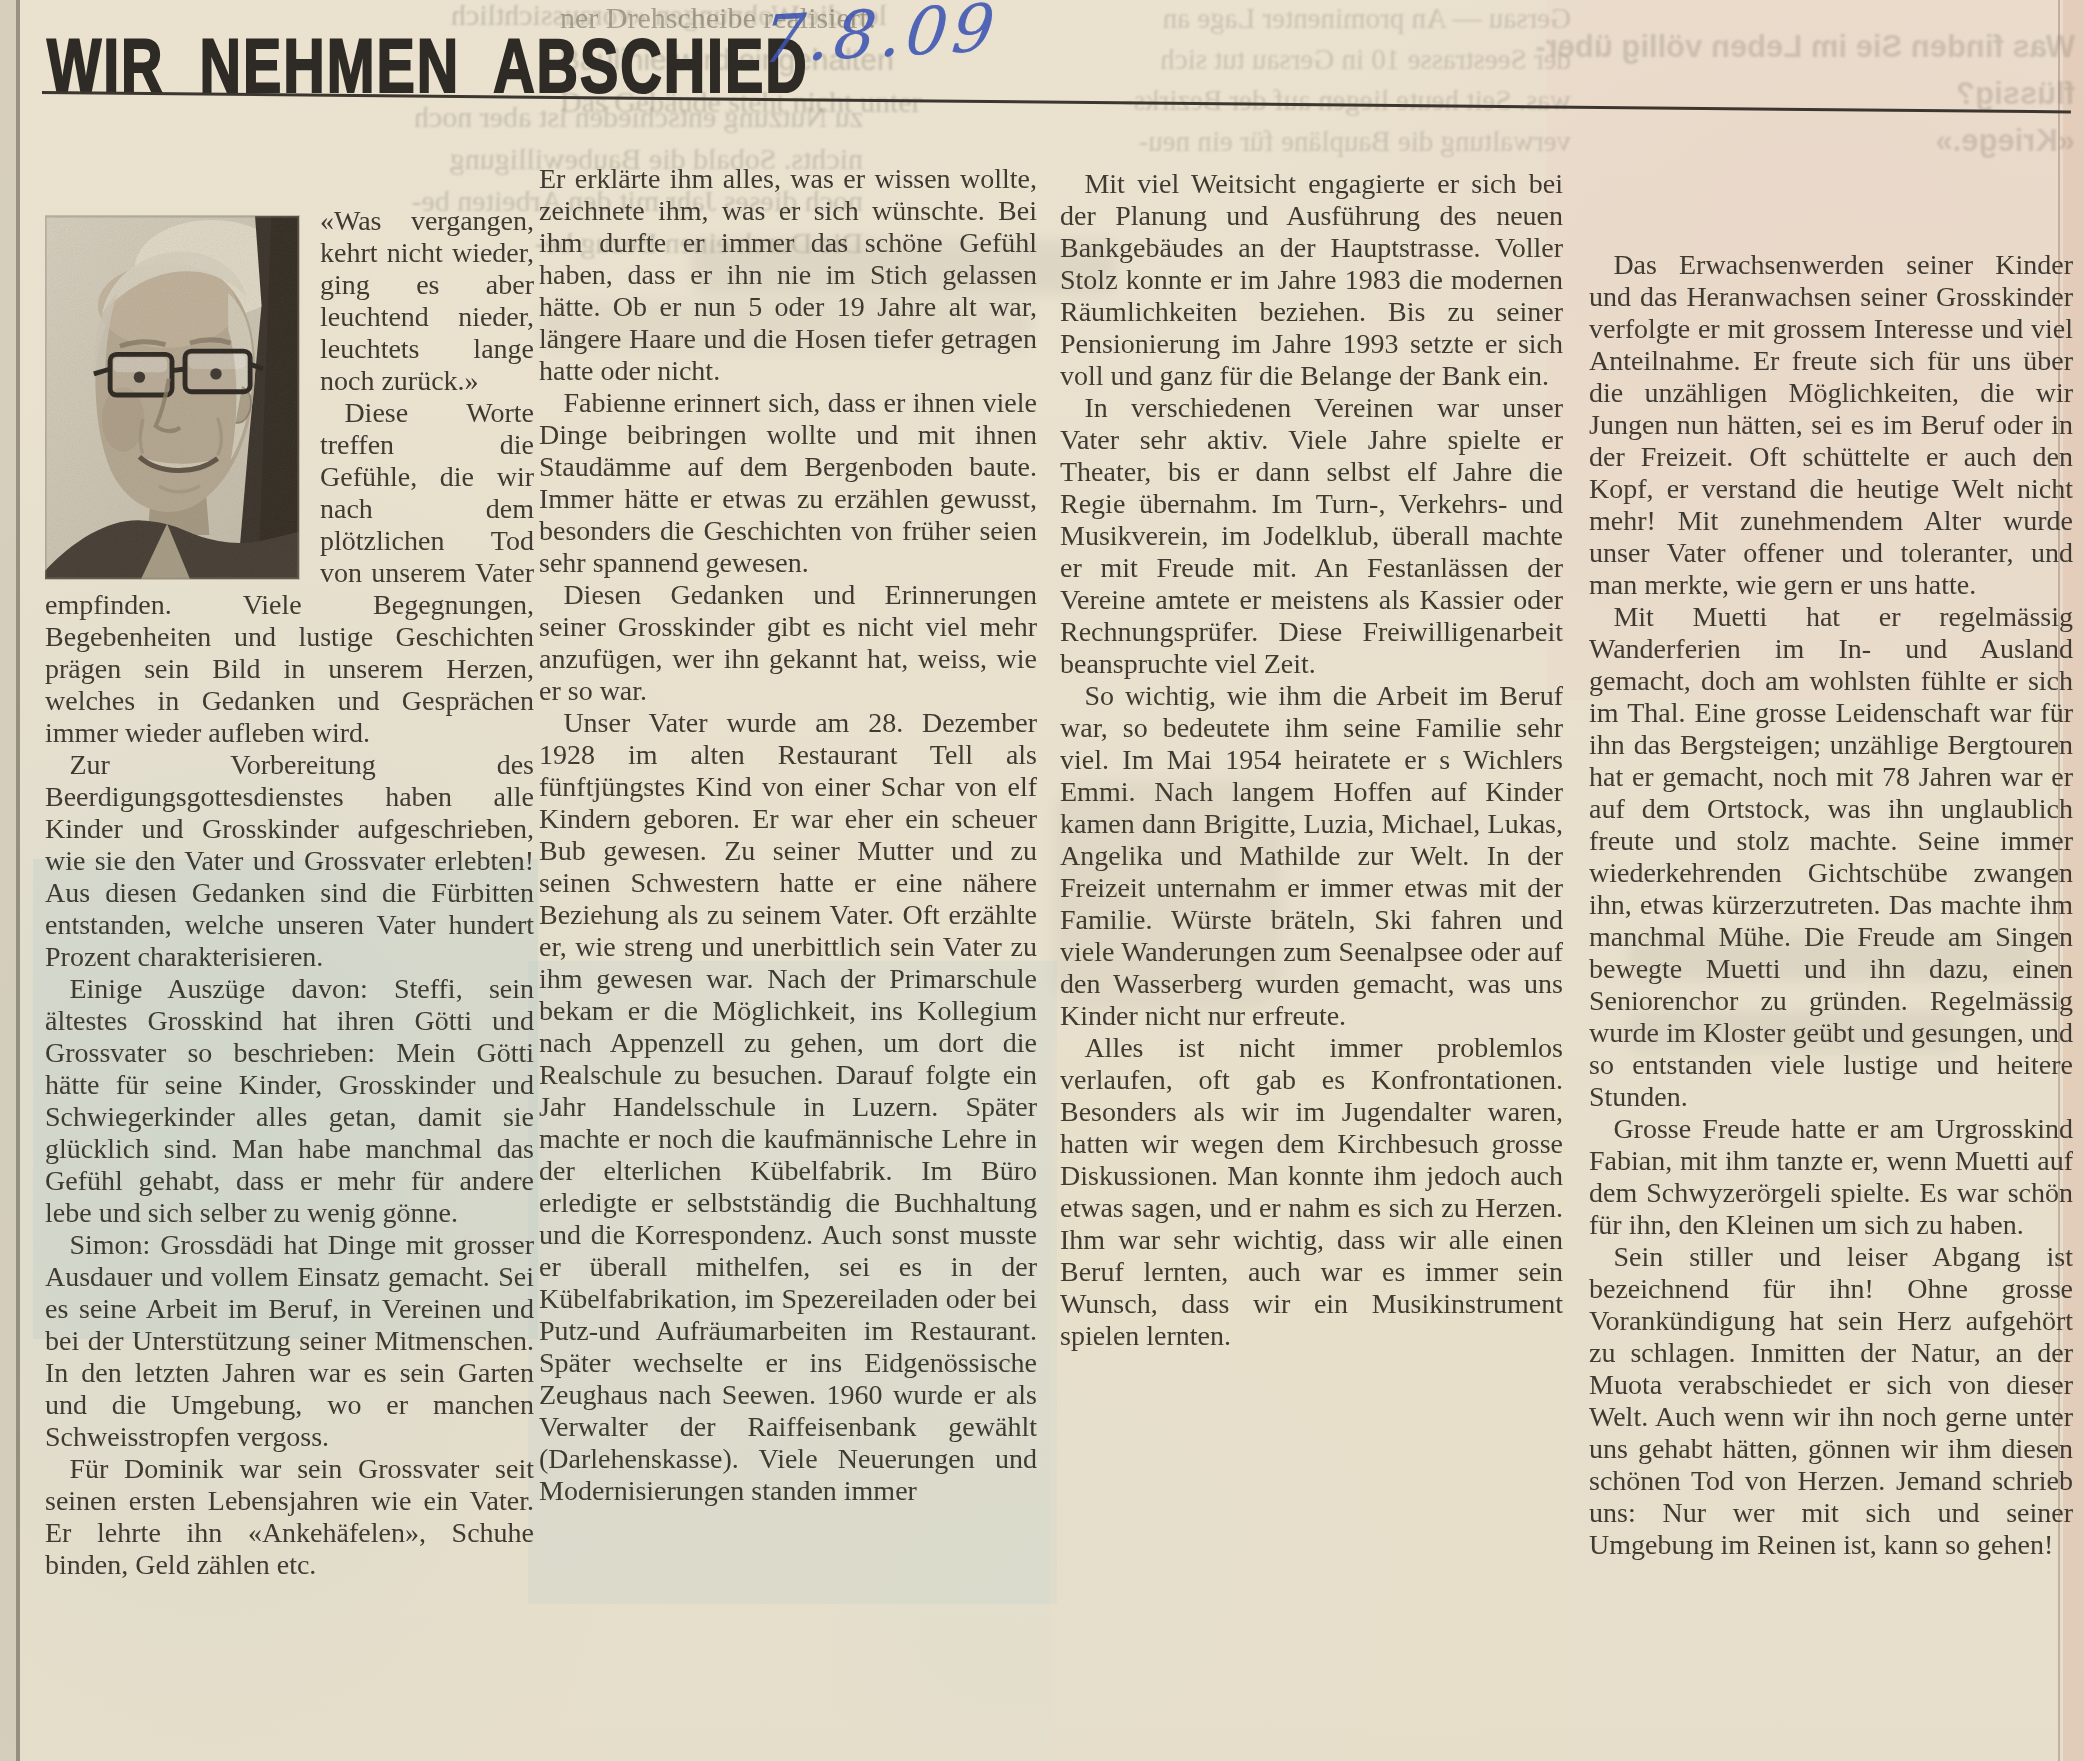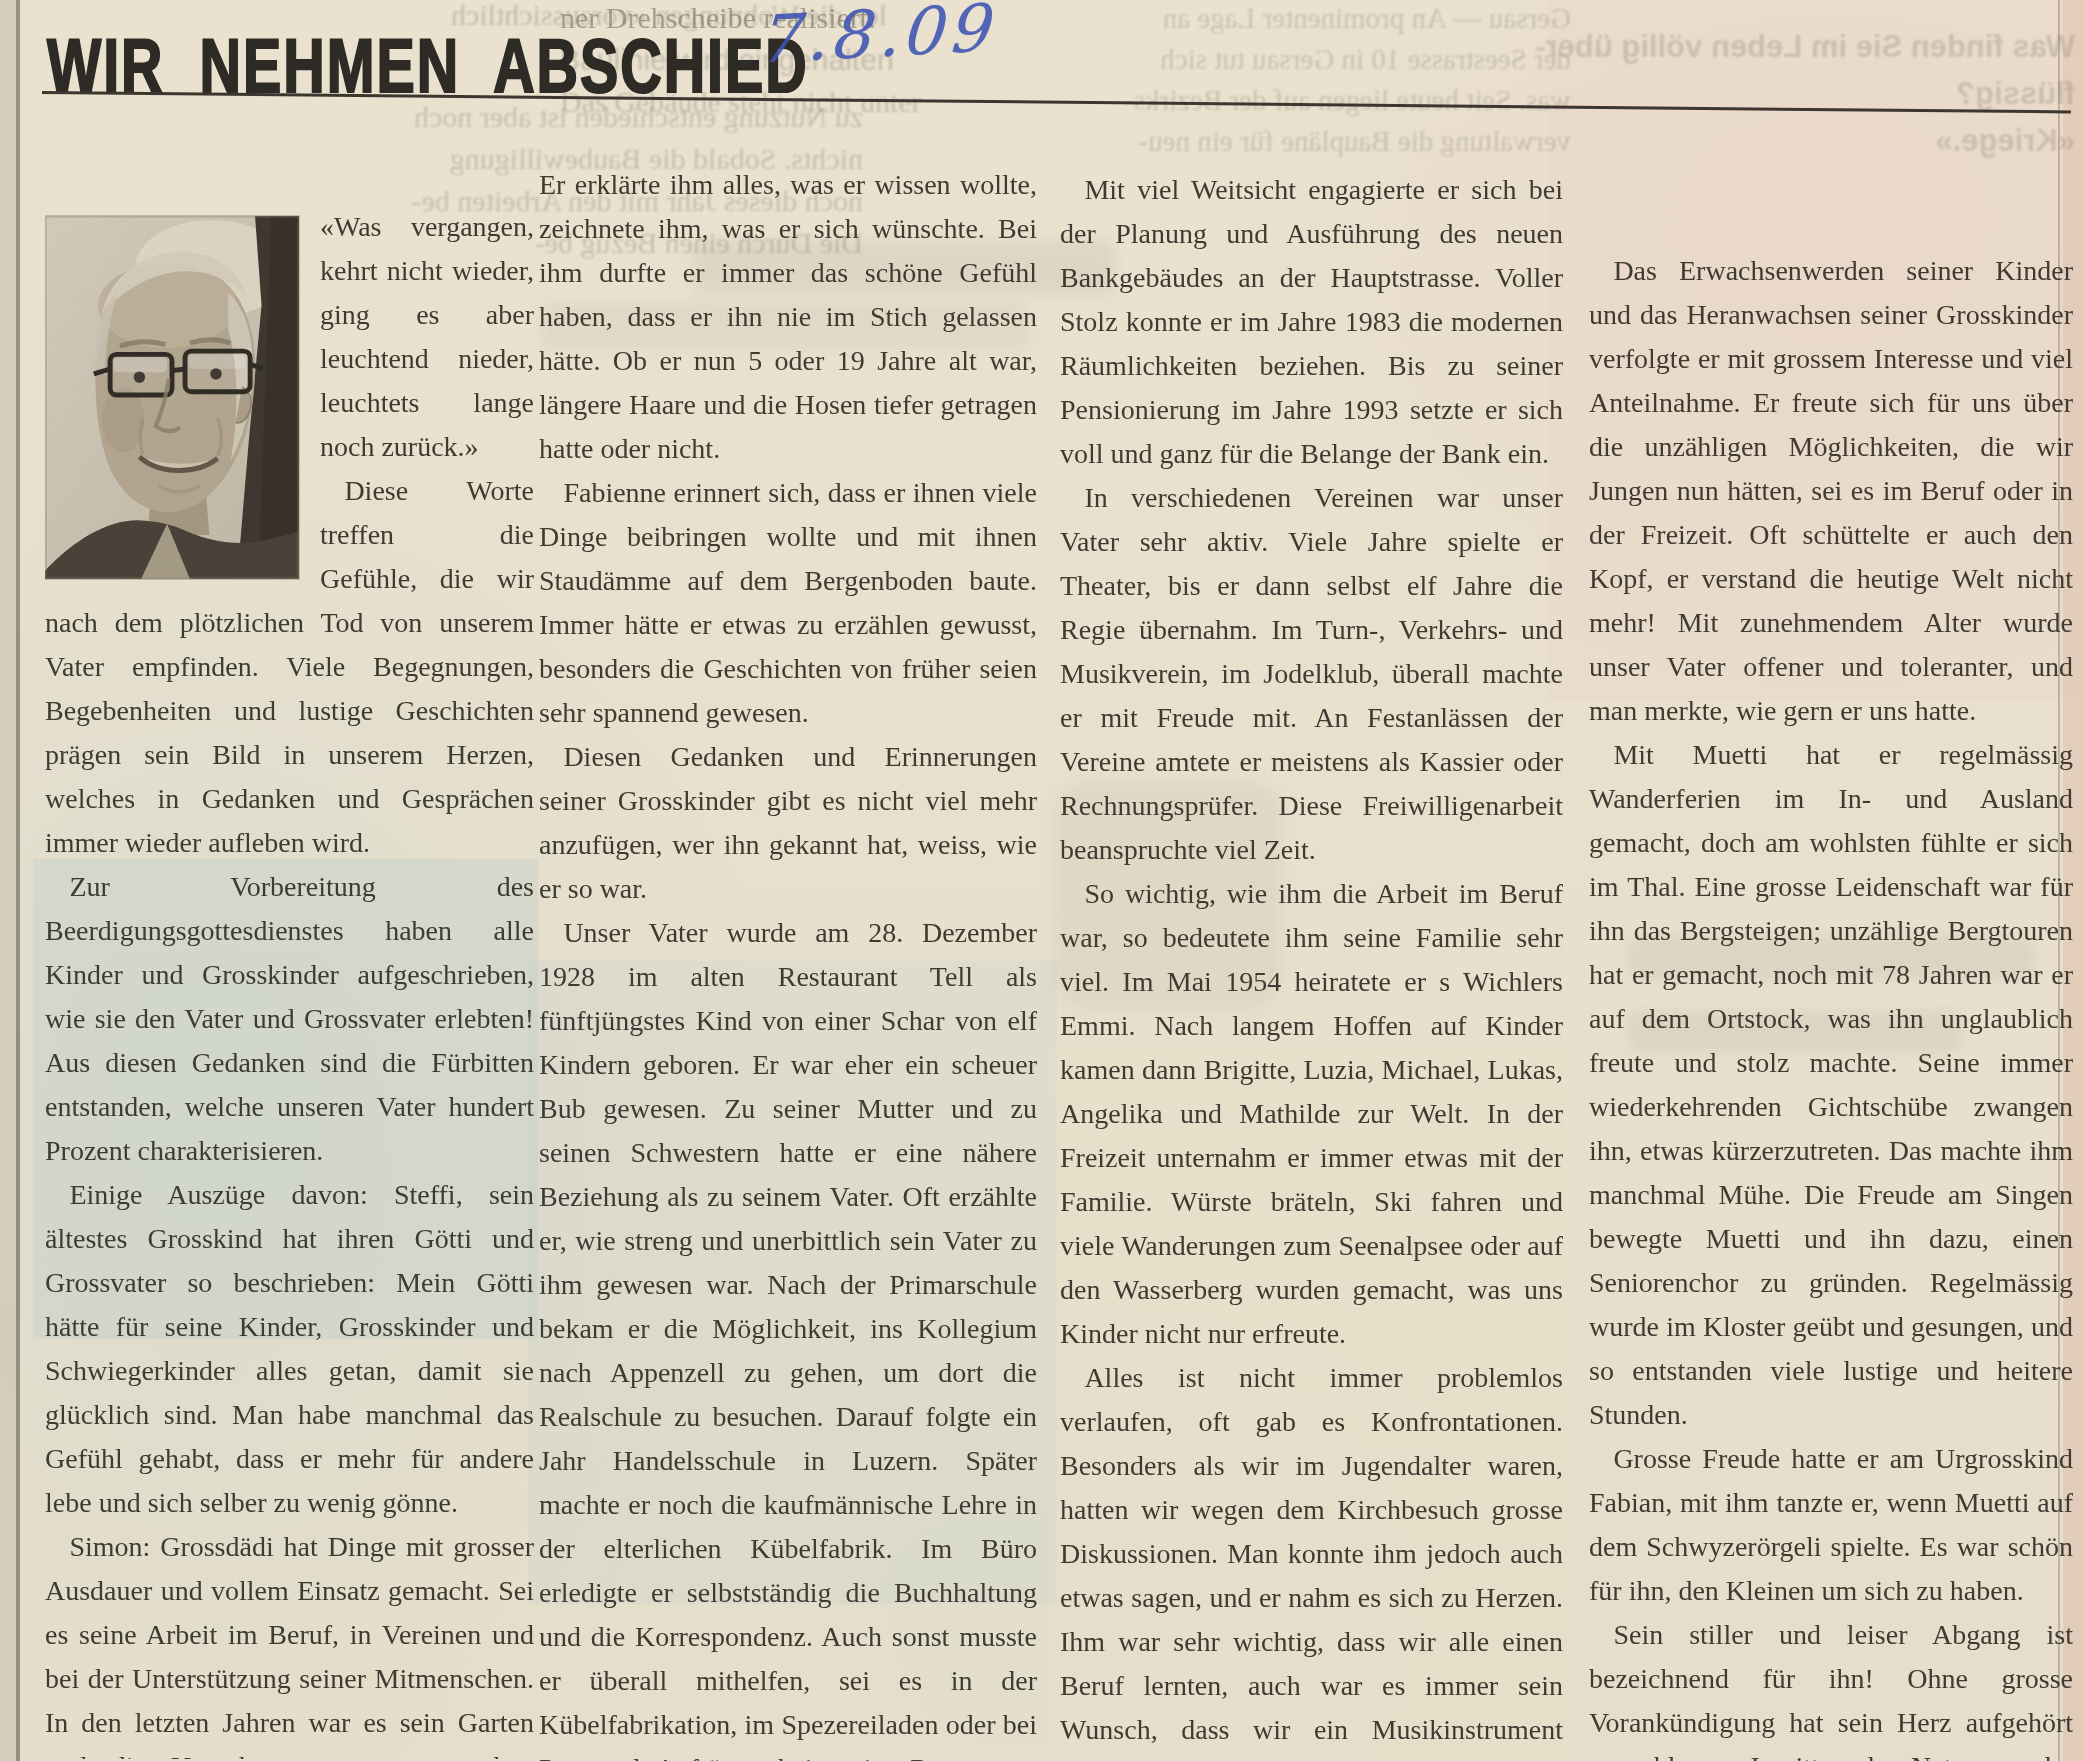--- a/index.html
+++ b/index.html
@@ -66,21 +66,21 @@
     background:#3b362f;transform:rotate(0.55deg);transform-origin:left center;z-index:2;
   }
   .subhead{
     position:absolute;left:47px;top:135px;z-index:2;
     font-family:"Liberation Sans",sans-serif;font-weight:bold;
     font-size:35px;color:#2f2b26;letter-spacing:0.4px;white-space:nowrap;
   }
   
   .col{
     position:absolute;z-index:2;
-    font-size:28px;line-height:44px;text-align:justify;
+    font-size:28px;line-height:32px;text-align:justify;
     overflow:hidden;hyphens:auto;-webkit-hyphens:auto;
   }
   .col p{margin:0;text-indent:24.4px;}
   .col p.ni{text-indent:0;}
   .col1{left:45px;top:205px;width:489px;height:1554px;}
   .col2{left:539px;top:163px;width:498px;height:1598px;}
   .col3{left:1060px;top:168px;width:503px;height:1593px;}
   .col4{left:1589px;top:205px;width:484px;height:1555px;margin-top:44px;}
   .signature{font-style:italic;text-indent:0 !important;}
   

